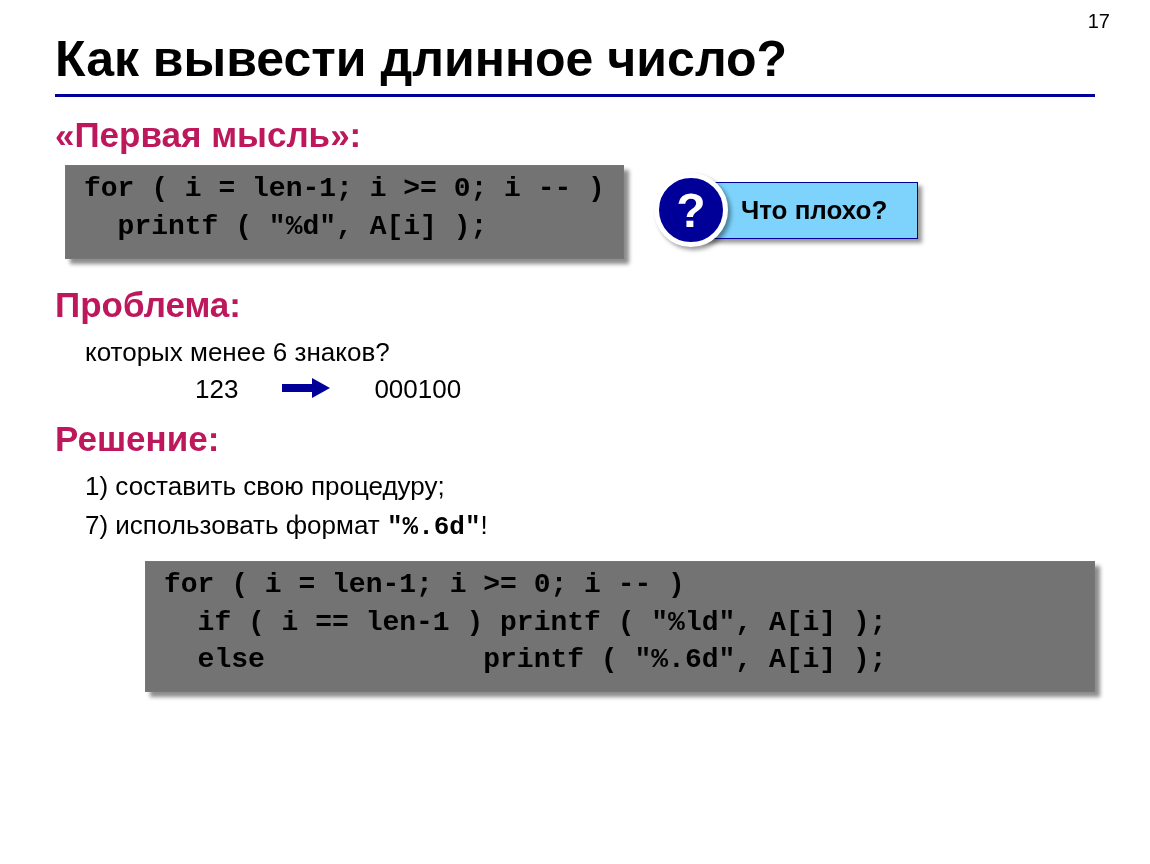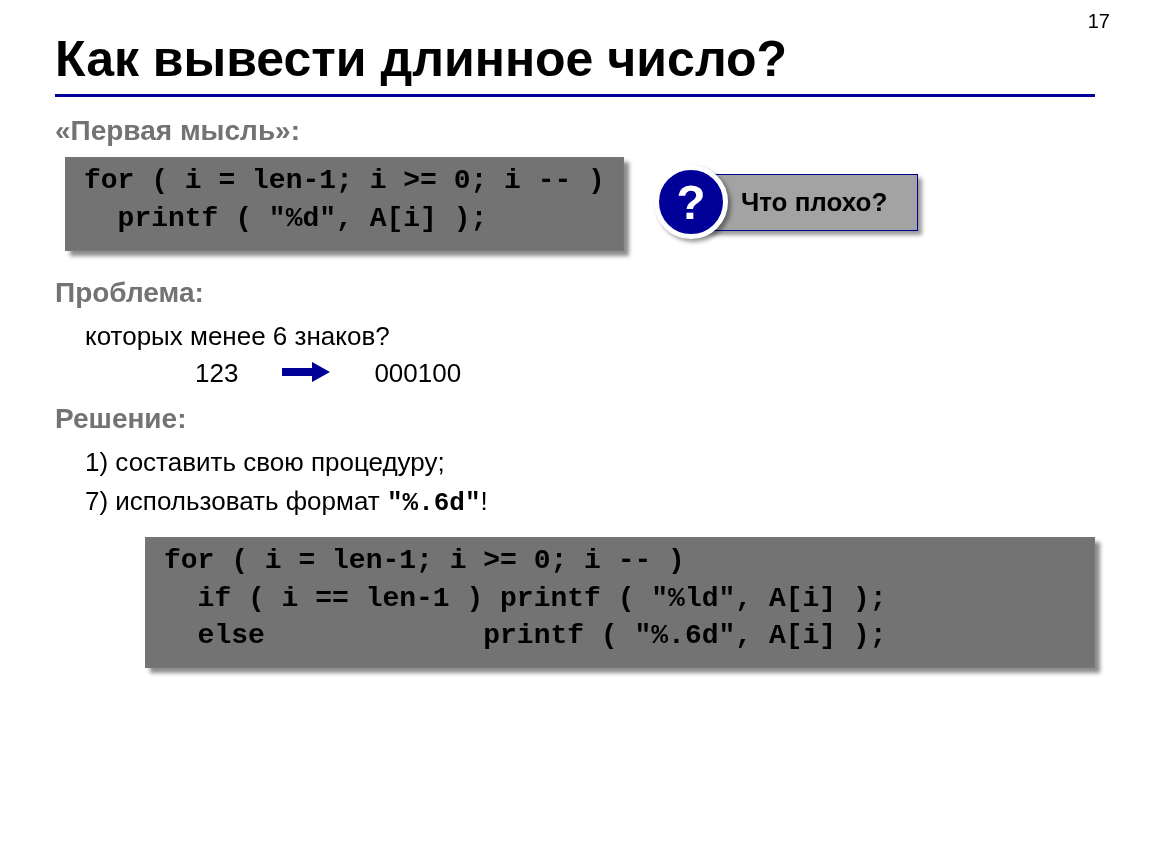--- a/index.html
+++ b/index.html
@@ -29,22 +29,22 @@
     font-weight: bold;
     margin-top: 10px;
     margin-bottom: 6px;
   }
   .hr {
     height: 3px;
     background: #000099;
     margin: 0 0 18px 0;
   }
   .section-label {
-    color: #737373;
-    font-size: 28px;
+    color: #be185d;
+    font-size: 35px;
     font-weight: bold;
     margin: 4px 0 10px 0;
   }
   .row {
     display: flex;
     align-items: flex-start;
     gap: 30px;
   }
   .codebox {
     background: #737373;
@@ -74,21 +74,21 @@
     font-size: 48px;
     font-weight: bold;
     display: flex;
     align-items: center;
     justify-content: center;
     position: relative;
     z-index: 2;
     box-shadow: 3px 3px 4px rgba(0,0,0,0.4);
   }
   .q-box {
-    background: #a3a3a3;
+    background: #7dd3fc;
     border: 1px solid #000099;
     box-shadow: 4px 4px 4px rgba(0,0,0,0.4);
     font-size: 26px;
     font-weight: bold;
     padding: 12px 30px 12px 48px;
     margin-left: -36px;
     z-index: 1;
   }
   .body-text {
     font-size: 26px;

